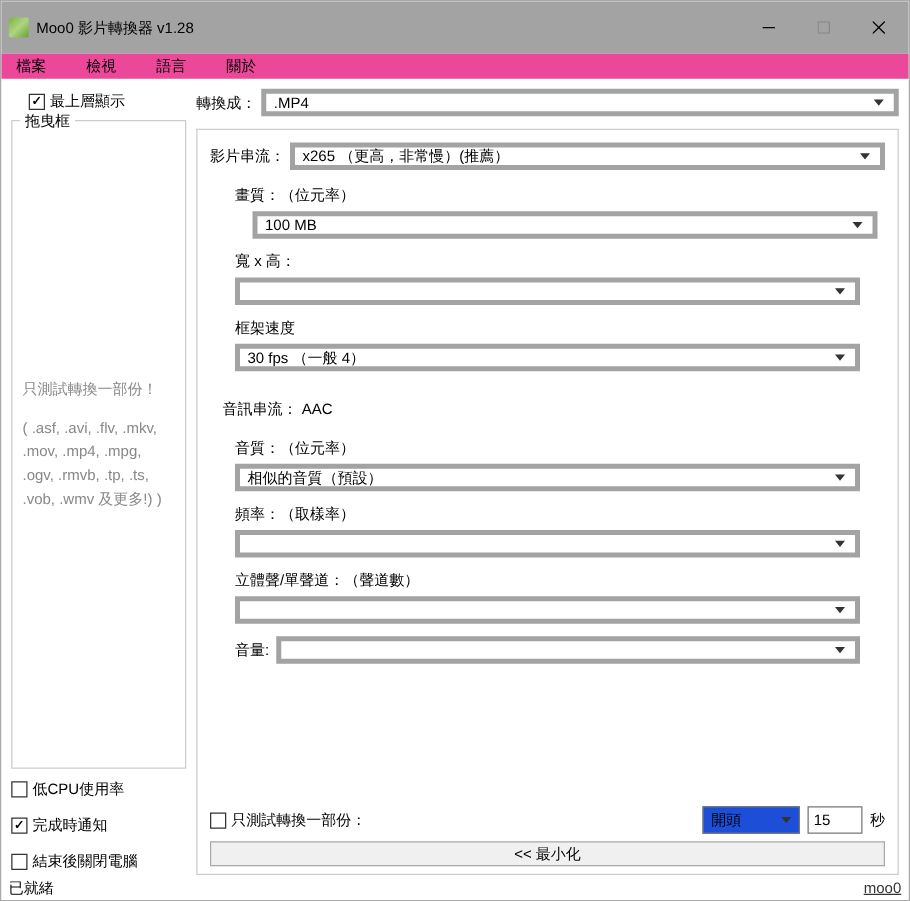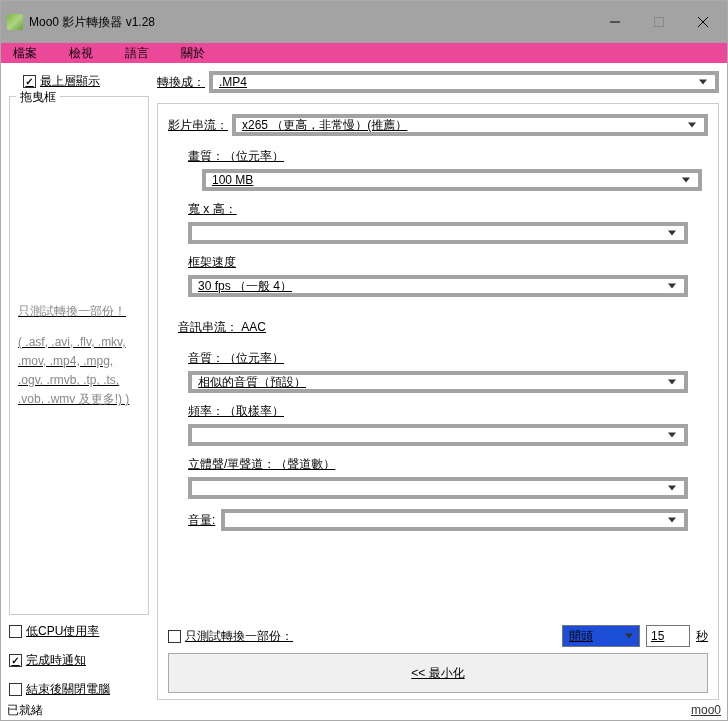--- a/index.html
+++ b/index.html
@@ -43,21 +43,20 @@
   align-items: center;
   padding: 0 4px;
   gap: 16px;
 }
 .menuitem { padding: 2px 8px; font-size: 12px; }
 .content {
   flex: 1;
   display: flex;
   padding: 8px 8px 0 8px;
   gap: 8px;
-  text-decoration: underline;
 }
 .left {
   width: 140px;
   display: flex;
   flex-direction: column;
 }
 .right { flex: 1; display: flex; flex-direction: column; }
 .checkbox {
   display: flex; align-items: center; gap: 4px;
   padding: 2px 0;
@@ -148,21 +147,21 @@
   content: "";
   position: absolute;
   right: 6px; top: 50%;
   width: 0; height: 0;
   border-left: 4px solid transparent;
   border-right: 4px solid transparent;
   border-top: 5px solid #333;
   transform: translateY(-50%);
 }
 .minimize-btn {
-  height: 40px;
+  height: 20px;
   border: 1px solid #aaa;
   background: #f0f0f0;
   display: flex; align-items: center; justify-content: center;
   font-size: 12px;
   margin-top: 2px;
 }
 .statusbar {
   height: 20px;
   display: flex;
   align-items: center;

